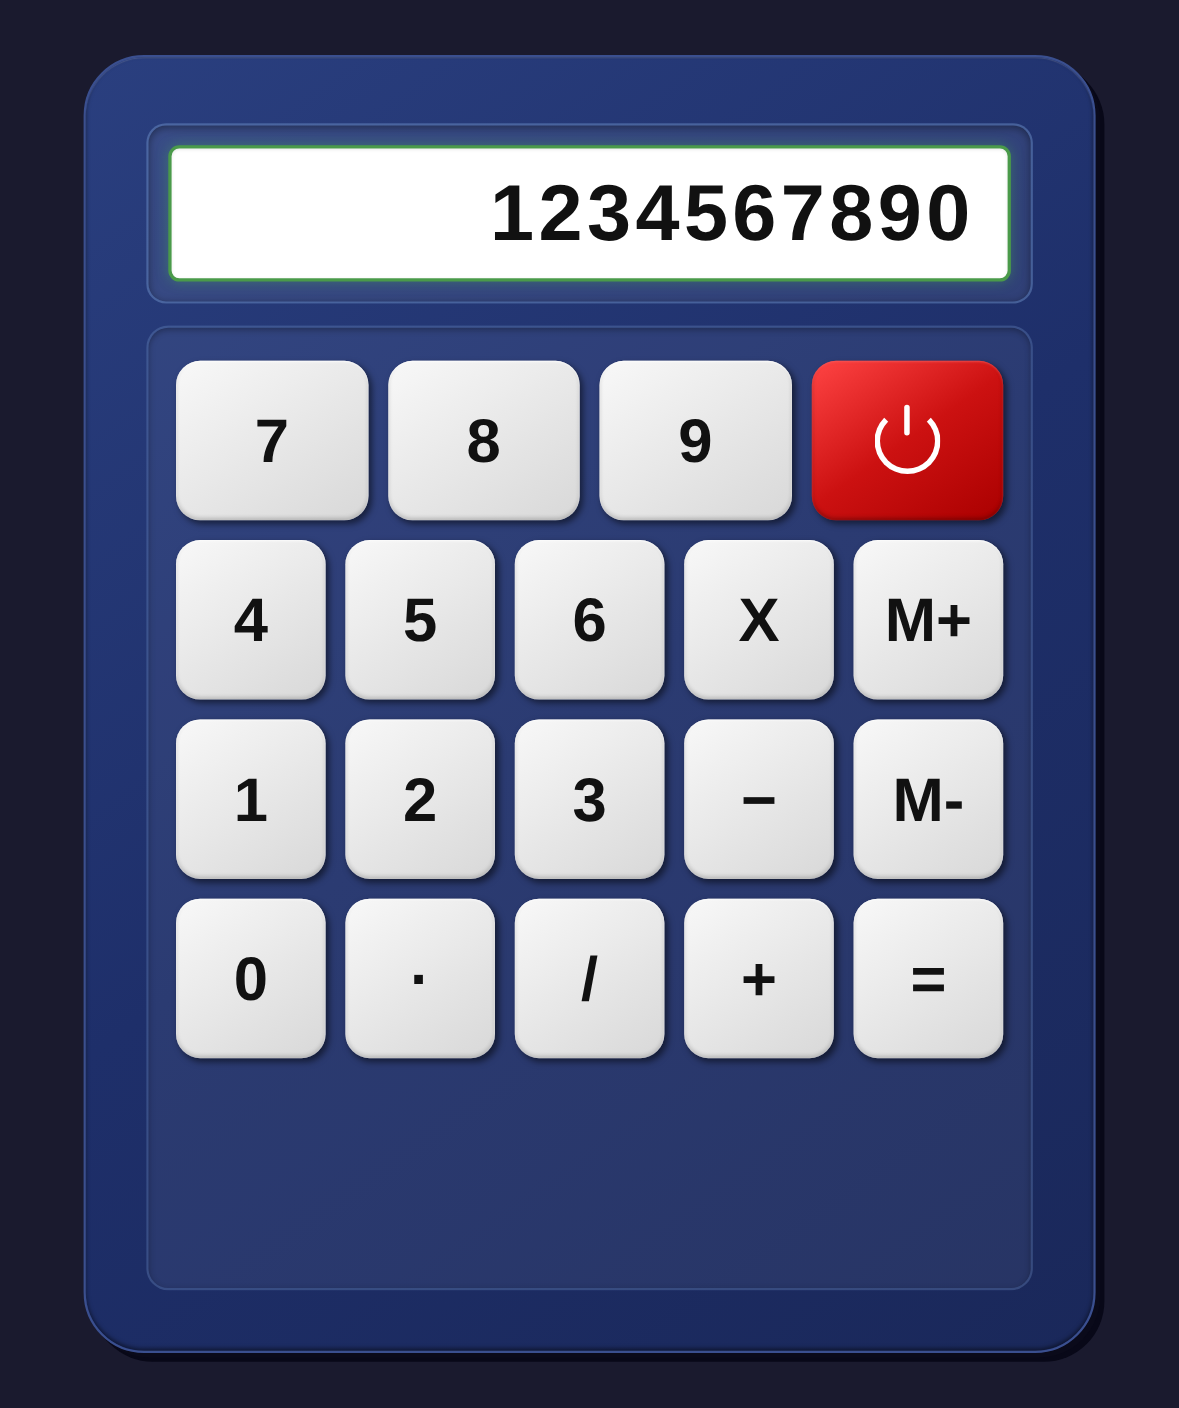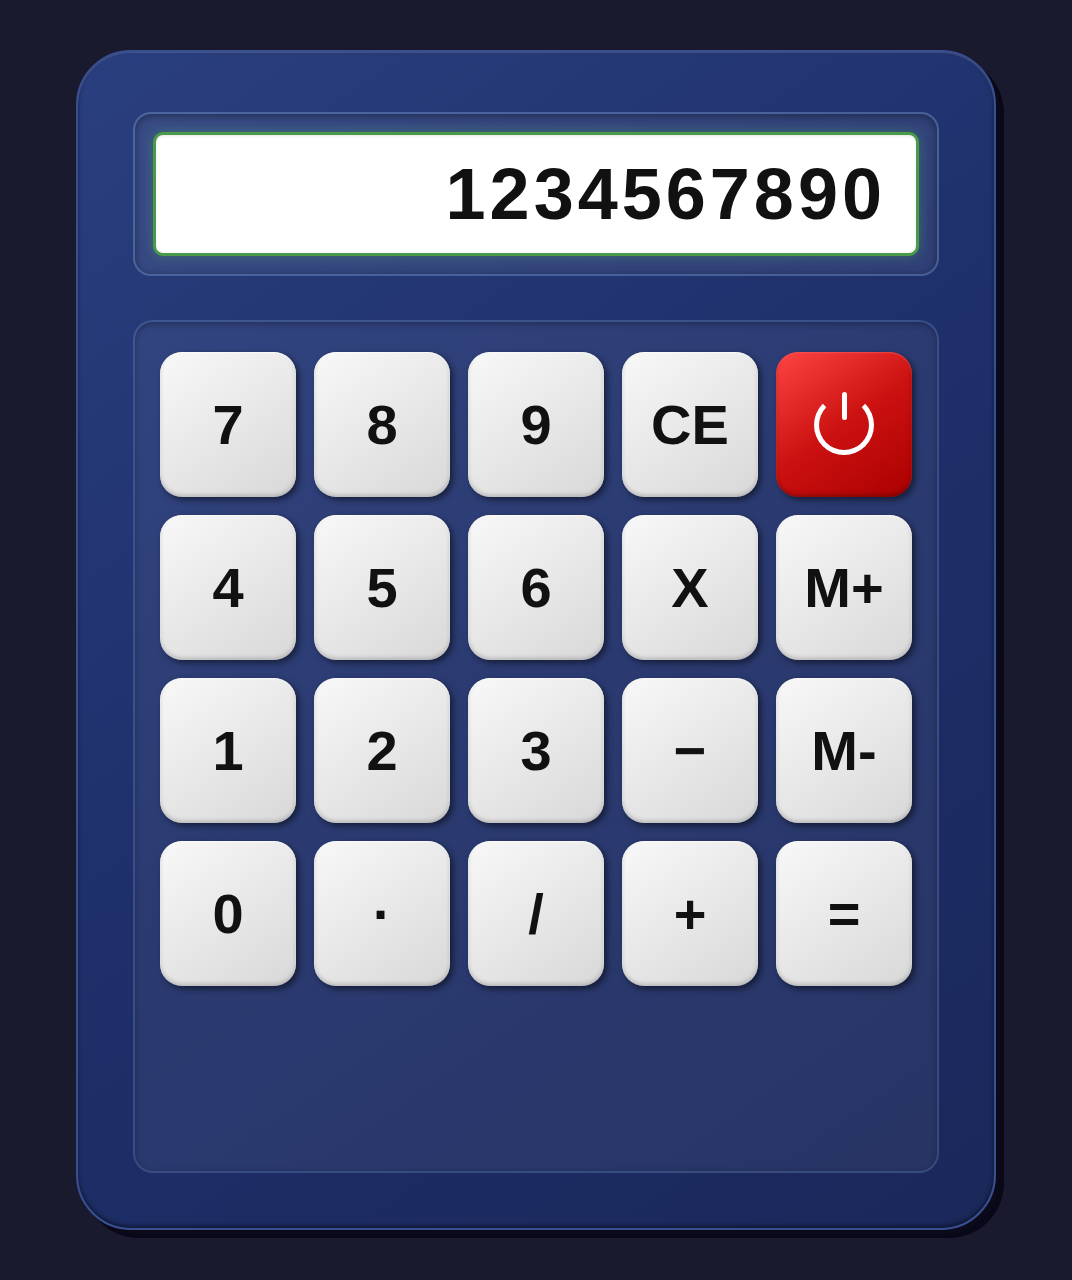--- a/index.html
+++ b/index.html
@@ -20,21 +20,21 @@
       background: linear-gradient(145deg, #2a3f7f, #1e2f6a, #1a285a);
       border-radius: 55px;
       box-shadow:
         4px 4px 0px #0a0a1a,
         8px 8px 0px #080818,
         inset 0 1px 1px rgba(255,255,255,0.15),
         inset 0 -2px 4px rgba(0,0,0,0.5);
       padding: 60px 55px 55px 55px;
       display: flex;
       flex-direction: column;
-      gap: 44px;
+      gap: 20px;
       border: 2px solid #3a4f8f;
     }
 
     
     .display-outer {
       background: rgba(255,255,255,0.08);
       border-radius: 18px;
       padding: 18px;
       border: 2px solid rgba(100,140,200,0.4);
       box-shadow: inset 0 2px 8px rgba(0,0,0,0.4);
@@ -139,21 +139,20 @@
       <span class="display-value">1234567890</span>
     </div>
   </div>
 
   <div class="buttons-outer">
 
     <div class="button-row">
       <button class="btn">7</button>
       <button class="btn">8</button>
       <button class="btn">9</button>
-      <button class="btn">CE</button>
       <button class="btn btn-power">
         <div class="power-icon"></div>
       </button>
     </div>
 
     <div class="button-row">
       <button class="btn">4</button>
       <button class="btn">5</button>
       <button class="btn">6</button>
       <button class="btn">X</button>

